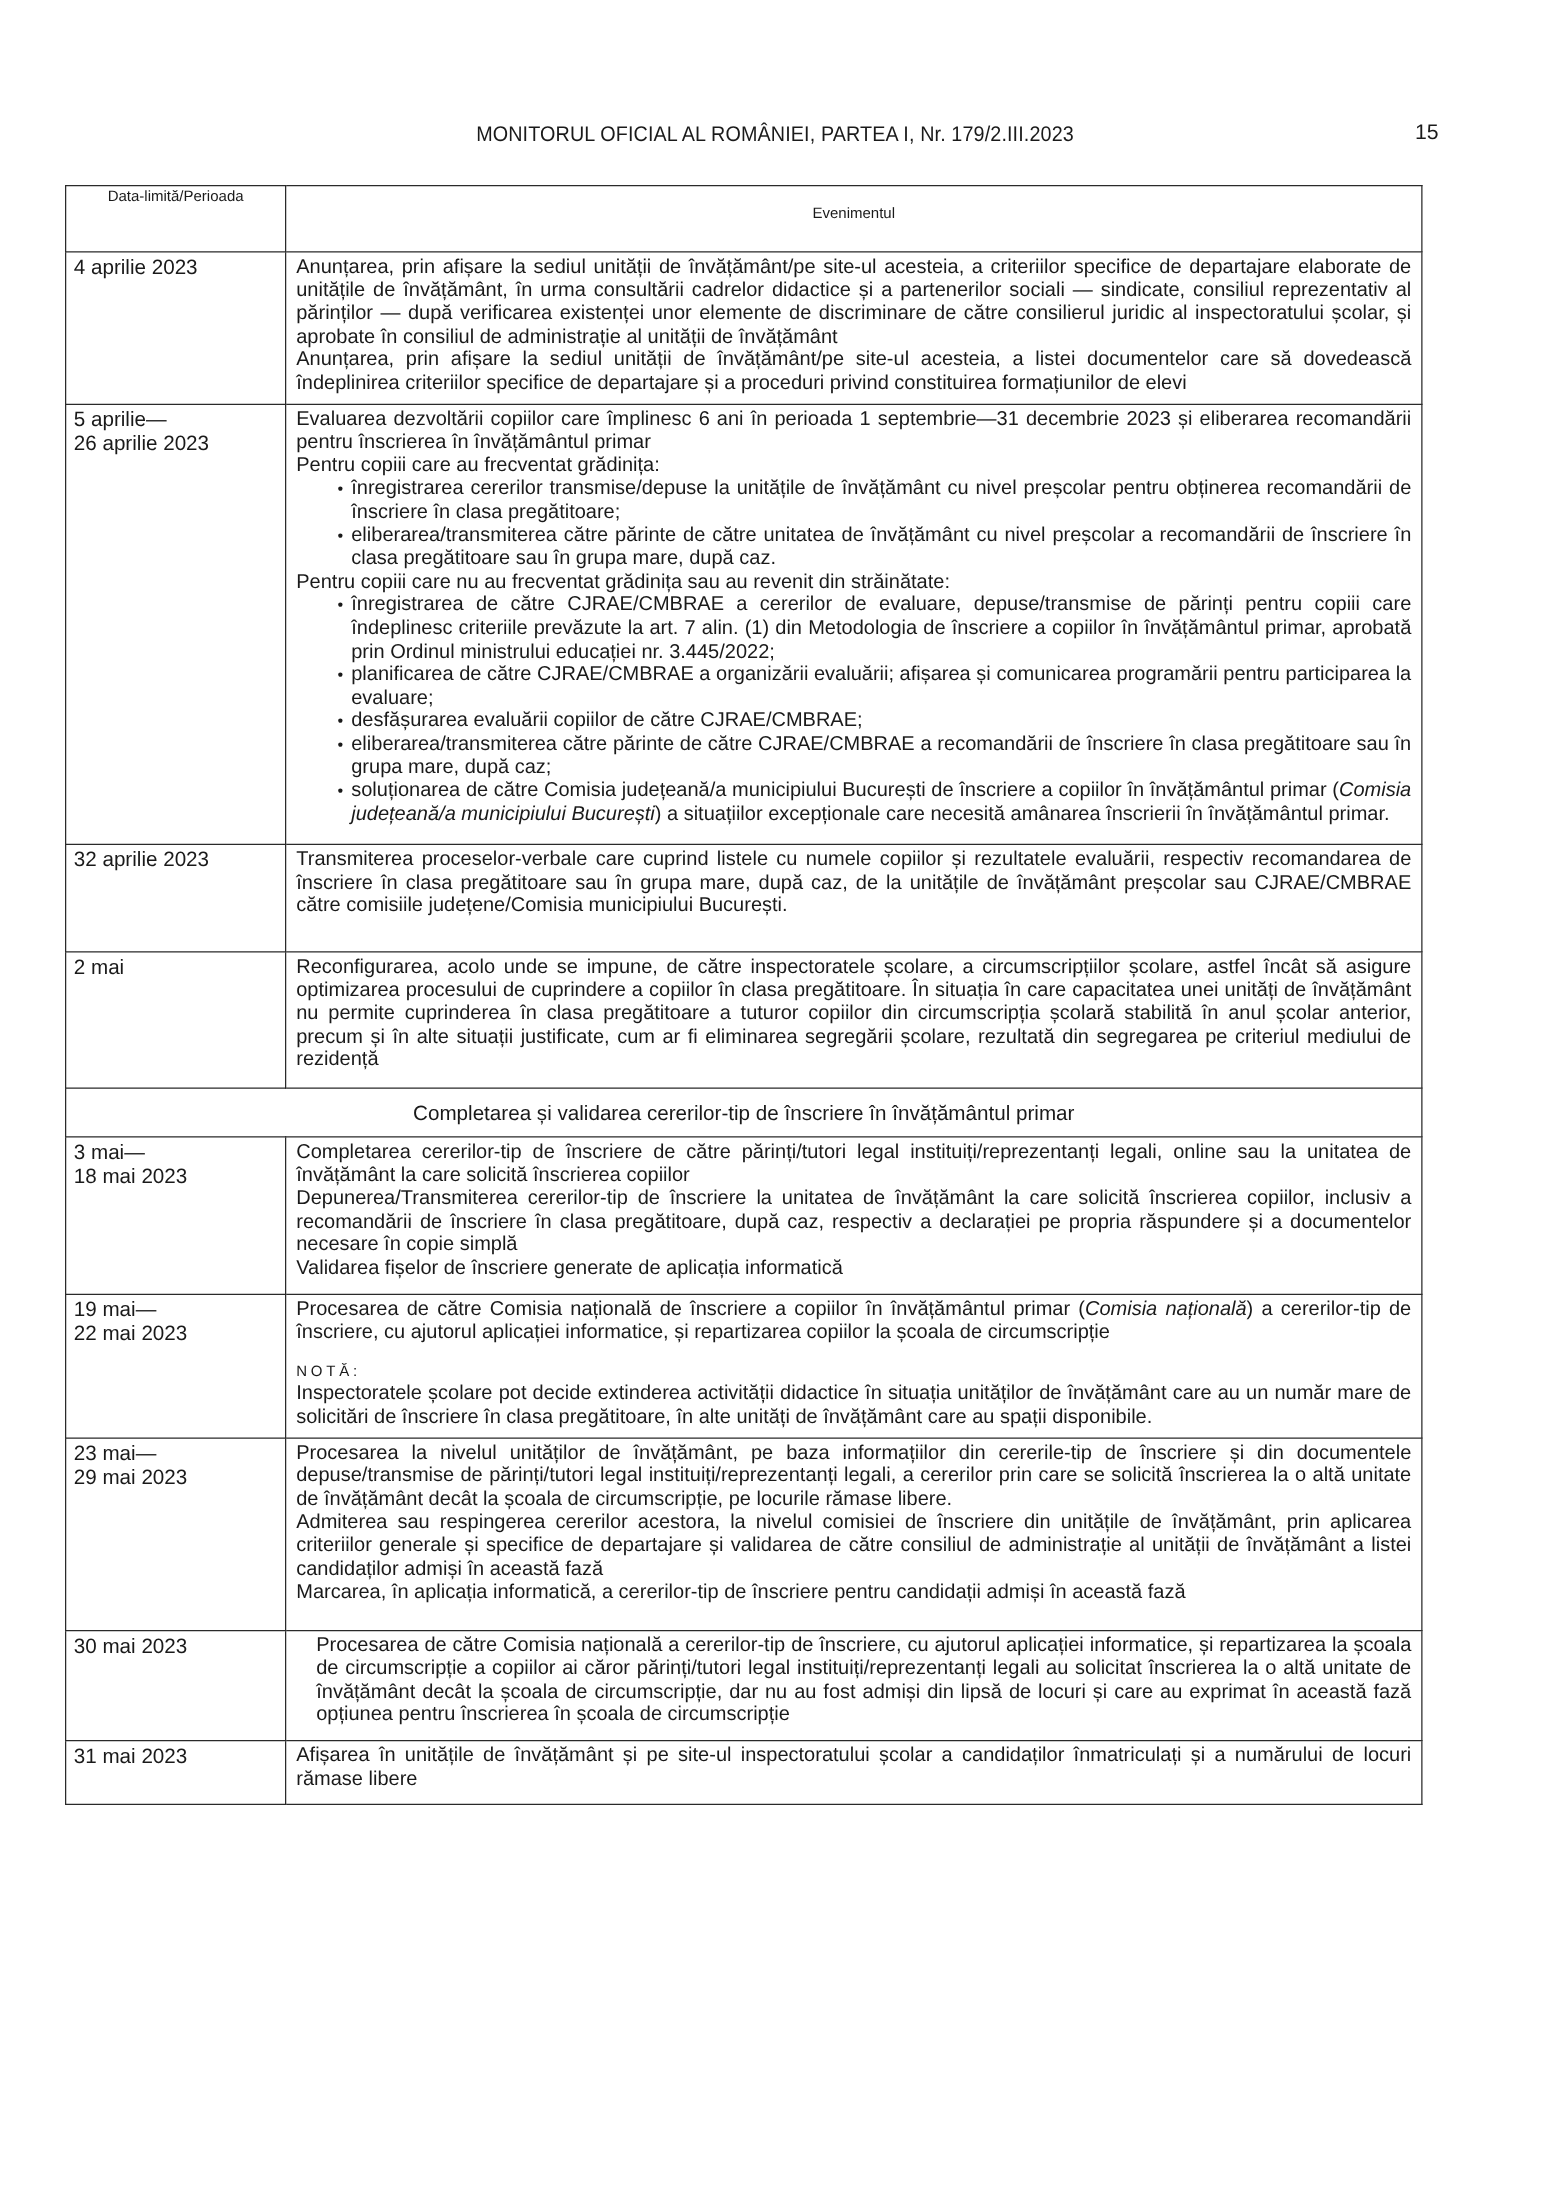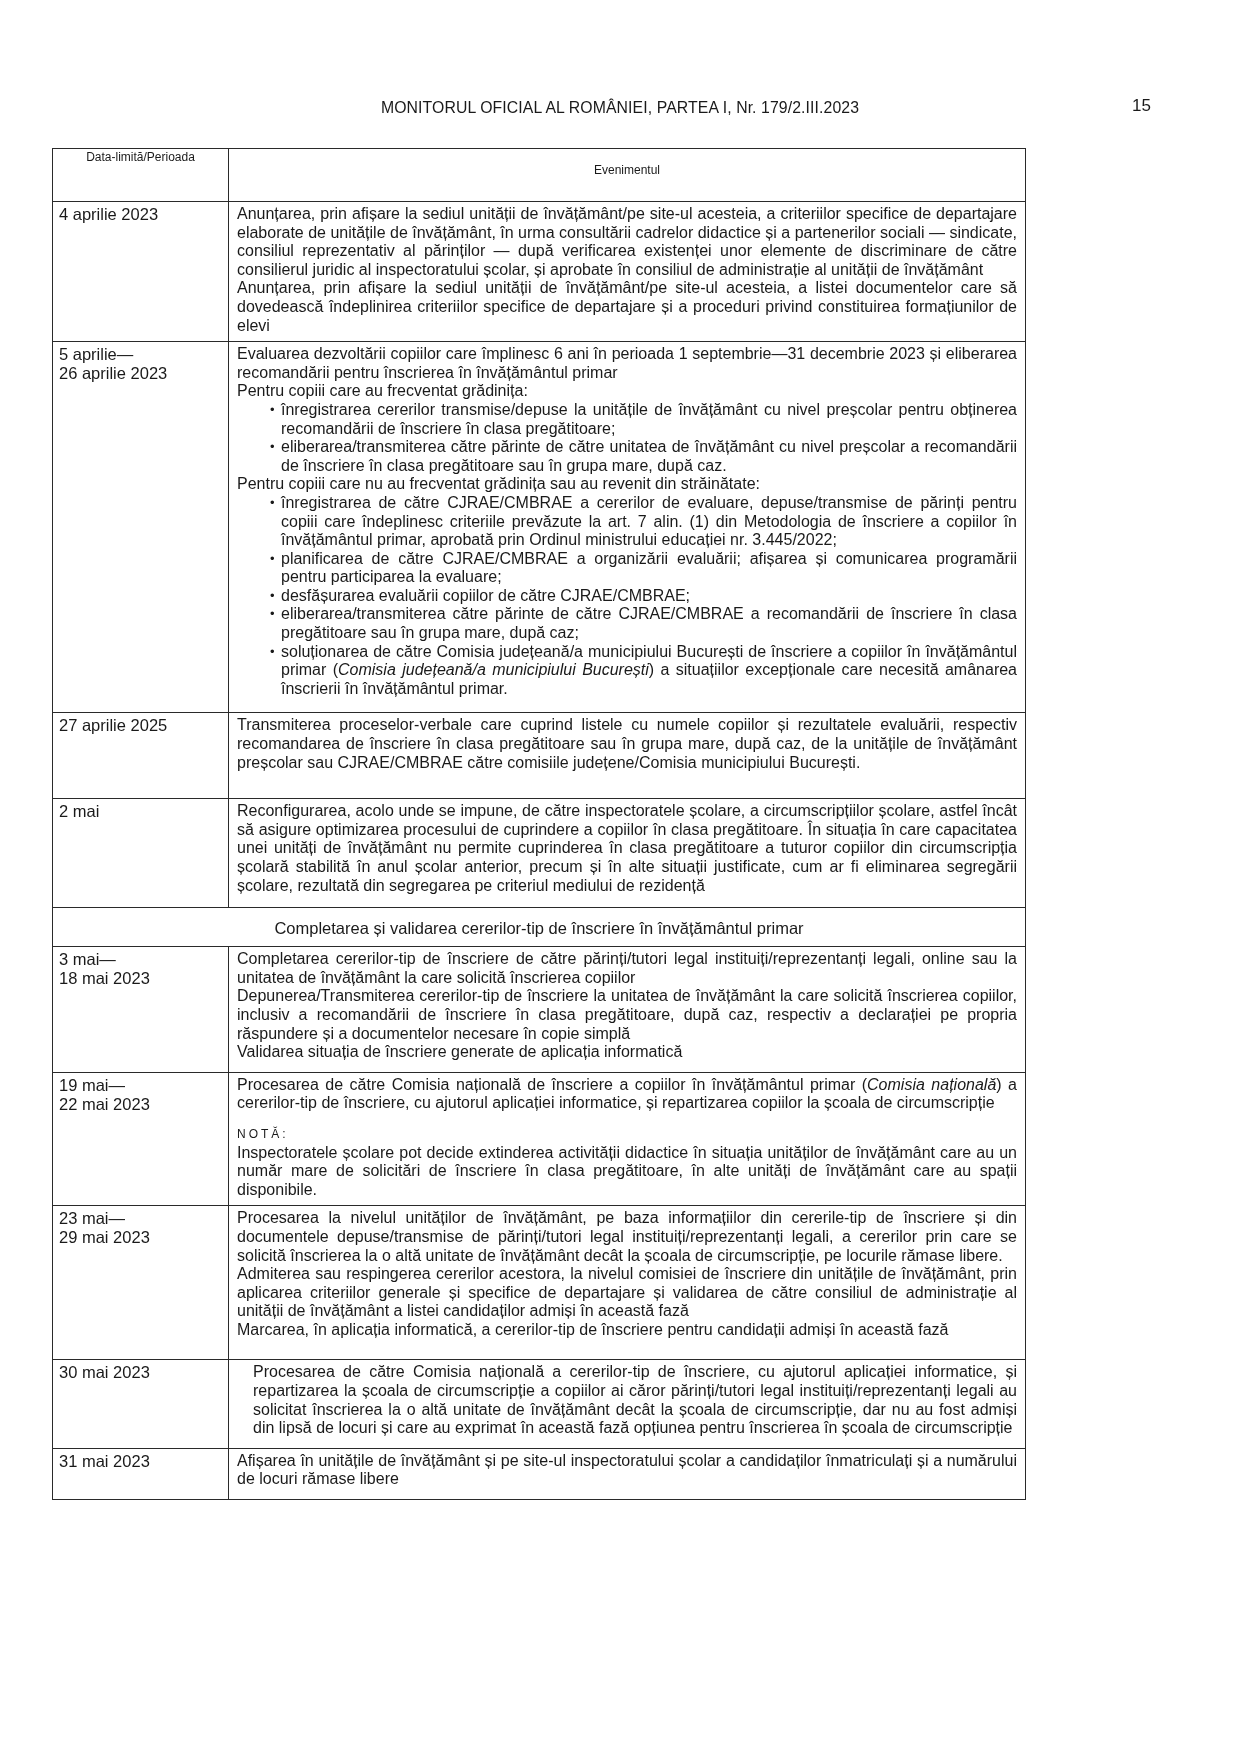--- a/index.html
+++ b/index.html
@@ -1,20 +1,20 @@
 <!DOCTYPE html>
 <html><head>
 <meta charset="utf-8">
 <style>
   html, body { margin: 0; padding: 0; background: #ffffff; }
   body { width: 1240px; height: 1754px; position: relative; font-family: "Liberation Sans", sans-serif; color: #1a1a1a; }
   .header { position: absolute; top: 96px; left: 0; width: 1028px; height: 30px; }
   .header-title { position: absolute; left: 0; width: 1240px; text-align: center; font-size: 17px; letter-spacing: 0.1px; transform: scaleX(0.93); top: 2px; }
   .page-number { position: absolute; left: 1132px; top: 0px; font-size: 17px; }
-  table.schedule { position: absolute; left: 52px; top: 148px; width: 974px; border-collapse: collapse; table-layout: fixed; }
+  table.schedule { position: absolute; left: 52px; top: 148px; width: 1086px; border-collapse: collapse; table-layout: fixed; }
   table.schedule td, table.schedule th { border: 1.5px solid #2a2a2a; vertical-align: top; font-weight: normal; }
   col.c-date { width: 176px; }
   th.h-date { height: 50px; font-size: 12px; text-align: center; vertical-align: middle; }
   th.h-event { font-size: 12px; text-align: center; vertical-align: middle; padding-top: 14px; }
   td.date { font-size: 16.5px; padding: 3px 6px; line-height: 19px; }
   td.event { font-size: 16px; padding: 3px 8px 6px 8px; line-height: 18.6px; text-align: justify; }
   .event p { margin: 0; }
   .event ul { margin: 0; padding-left: 44px; list-style: none; }
   .event ul li { position: relative; text-align: justify; }
   .event ul li::before { content: "•"; position: absolute; left: -11px; top: 0; font-size: 13px; }
@@ -68,21 +68,21 @@
           <li>înregistrarea de către CJRAE/CMBRAE a cererilor de evaluare, depuse/transmise de părinți pentru copiii care îndeplinesc criteriile prevăzute la art. 7 alin. (1) din Metodologia de înscriere a copiilor în învățământul primar, aprobată prin Ordinul ministrului educației nr. 3.445/2022;</li>
           <li>planificarea de către CJRAE/CMBRAE a organizării evaluării; afișarea și comunicarea programării pentru participarea la evaluare;</li>
           <li>desfășurarea evaluării copiilor de către CJRAE/CMBRAE;</li>
           <li>eliberarea/transmiterea către părinte de către CJRAE/CMBRAE a recomandării de înscriere în clasa pregătitoare sau în grupa mare, după caz;</li>
           <li><span>soluționarea de către Comisia județeană/a municipiului București de înscriere a copiilor în învățământul primar (</span><em>Comisia județeană/a municipiului București</em><span>) a situațiilor excepționale care necesită amânarea înscrierii în învățământul primar.</span></li>
         </ul>
       </td>
     </tr>
 
     <tr>
-      <td class="date">27 aprilie 2025</td>
+      <td class="date">32 aprilie 2023</td>
       <td class="event" style="padding-bottom:26px;">
         <p>Transmiterea proceselor-verbale care cuprind listele cu numele copiilor și rezultatele evaluării, respectiv recomandarea de înscriere în clasa pregătitoare sau în grupa mare, după caz, de la unitățile de învățământ preșcolar sau CJRAE/CMBRAE către comisiile județene/Comisia municipiului București.</p>
       </td>
     </tr>
 
     <tr>
       <td class="date">2 mai</td>
       <td class="event" style="padding-bottom:12px;">
         <p>Reconfigurarea, acolo unde se impune, de către inspectoratele școlare, a circumscripțiilor școlare, astfel încât să asigure optimizarea procesului de cuprindere a copiilor în clasa pregătitoare. În situația în care capacitatea unei unități de învățământ nu permite cuprinderea în clasa pregătitoare a tuturor copiilor din circumscripția școlară stabilită în anul școlar anterior, precum și în alte situații justificate, cum ar fi eliminarea segregării școlare, rezultată din segregarea pe criteriul mediului de rezidență</p>
       </td>
@@ -93,21 +93,21 @@
     </tr>
 
     <tr>
       <td class="date">
         <div>3 mai—</div>
         <div>18 mai 2023</div>
       </td>
       <td class="event" style="padding-bottom:10px;">
         <p>Completarea cererilor-tip de înscriere de către părinți/tutori legal instituiți/reprezentanți legali, online sau la unitatea de învățământ la care solicită înscrierea copiilor</p>
         <p>Depunerea/Transmiterea cererilor-tip de înscriere la unitatea de învățământ la care solicită înscrierea copiilor, inclusiv a recomandării de înscriere în clasa pregătitoare, după caz, respectiv a declarației pe propria răspundere și a documentelor necesare în copie simplă</p>
-        <p>Validarea situația de înscriere generate de aplicația informatică</p>
+        <p>Validarea fișelor de înscriere generate de aplicația informatică</p>
       </td>
     </tr>
 
 
     <tr>
       <td class="date">
         <div>19 mai—</div>
         <div>22 mai 2023</div>
       </td>
       <td class="event">

